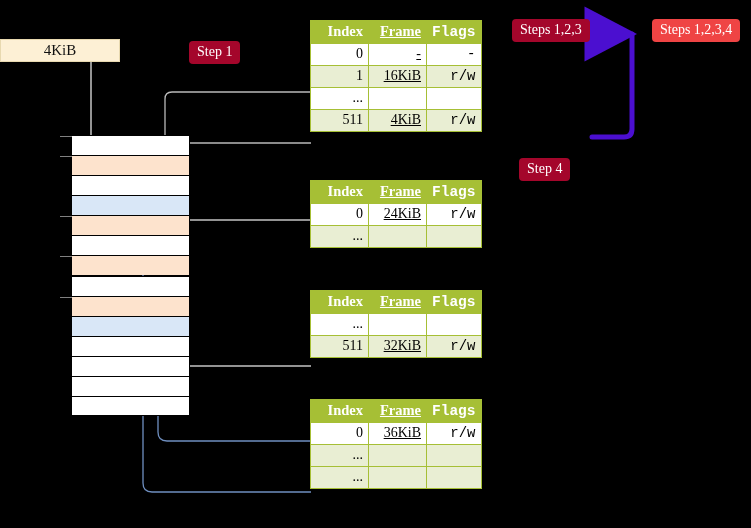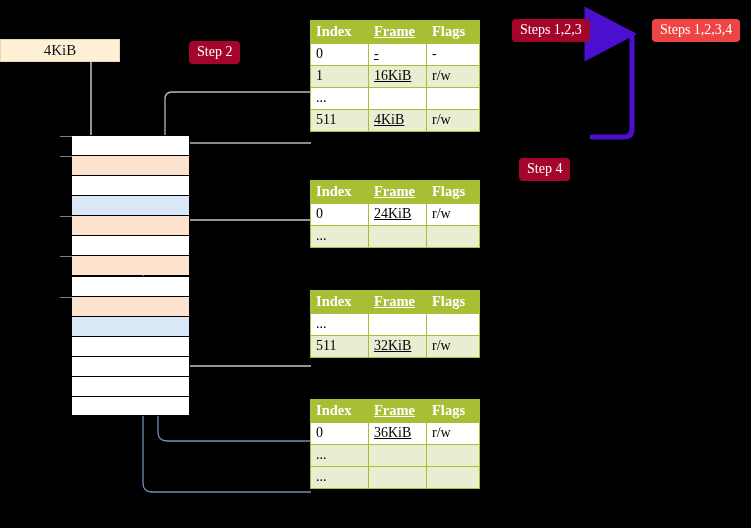--- a/index.html
+++ b/index.html
@@ -45,32 +45,32 @@
   .tick{position:absolute;height:1px;background:#808080;width:12px;left:-12px;}
 
   
   .ptable{
     position:absolute;border-collapse:collapse;
     background:#e9eed3;border:1px solid #c9d193;
     font-size:14px;
   }
   .ptable td,.ptable th{
     border:1px solid #a6bf35;padding:2px 5px 3px 5px;
-    text-align:left;font-weight:normal;white-space:nowrap;
+    text-align:right;font-weight:normal;white-space:nowrap;
     height:20px;box-sizing:border-box;
   }
   .ptable th{
     background:#a6bf35;color:#fff;font-weight:bold;font-size:14.5px;
   }
   .ptable td{background:#fff;}
   .ptable tr.alt td{background:#e9eed3;}
   .ptable td.hl{background:#fbf8a8;}
   .c-index{width:58px;}
   .c-frame{width:58px;text-decoration:underline;}
-  .c-flags{width:53px;}
+  .c-flags{width:53px;font-family:Liberation Mono, monospace;}
 
   #ptable1{left:310px;top:20px;}
   #ptable2{left:310px;top:180px;}
   #ptable3{left:310px;top:290px;}
   #ptable4{left:310px;top:399px;}
 </style>
 </head>
 <body>
 
 <div class="stage">
@@ -126,21 +126,21 @@
 
     <g>
       <path d="M592,137 L624,137 Q632,137 632,129 L632,34" fill="none" stroke="#4b0fd0" stroke-width="5" stroke-linecap="round" marker-end="url(#arrViolet)"></path>
     </g>
   </svg>
 
   <div class="kib-box">
     <span>4KiB</span>
   </div>
 
-  <div class="badge red" id="badge-step0">Step 2</div>
+  <div class="badge red" id="badge-step0">Step 1</div>
   <div class="badge red" id="badge-steps123">Steps 1,2,3</div>
   <div class="badge violet" id="badge-steps1234">Steps 1,2,3,4</div>
   <div class="badge red" id="badge-step4">Step 4</div>
 
   <div class="mem" id="memory-column">
       <div class="row" style="top: 0px; height: 20.0714px;">
         <div class="tick" style="top: 0px;"></div>
       </div>
       <div class="row orange" style="top: 20.0714px; height: 20.0714px;">
         <div class="tick" style="top: 0px;"></div>

